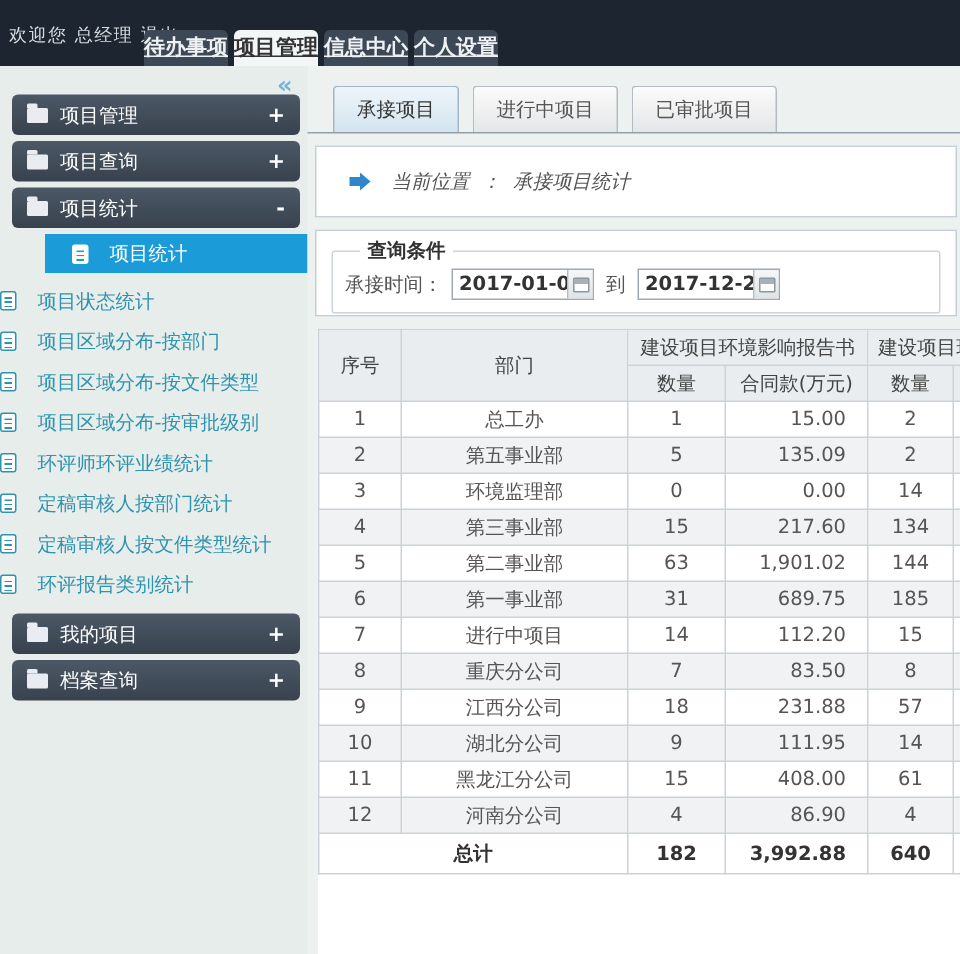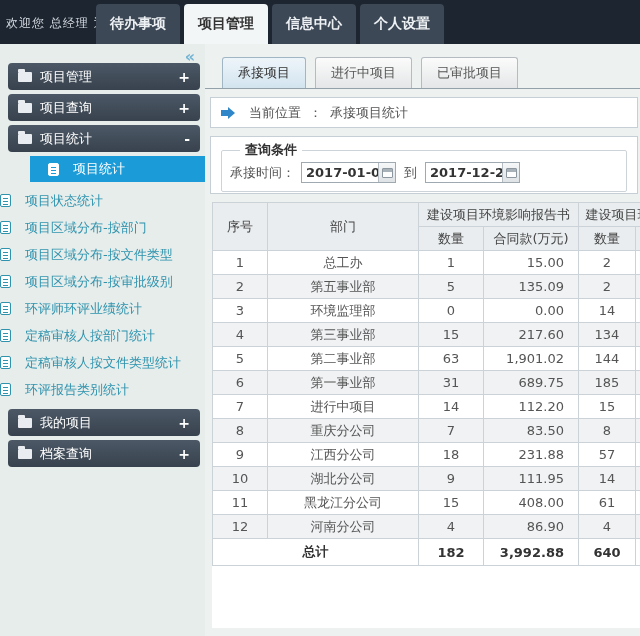--- a/index.html
+++ b/index.html
@@ -6,23 +6,23 @@
   html,body { width:640px; height:636px; overflow:hidden;
     font-family:"DejaVu Sans","Liberation Sans",sans-serif; }
   body { background:#e7edeb; position:relative; }
 
   
   .topbar { position:absolute; top:0; left:0; width:640px; height:44px;
     background:#1d2530; display:flex; align-items:flex-end; }
   .welcome { position:absolute; left:6px; top:15px; font-size:12px;
     color:#d6dbe1; letter-spacing:1px; white-space:nowrap; }
   .toptabs { position:absolute; left:96px; bottom:0; display:flex; gap:4px; }
-  .toptab { height:40px; padding:0 14px; display:flex; align-items:center;
+  .toptab { height:24px; padding:0 0; display:flex; align-items:center;
     background:#3c4856; color:#eef1f4; font-size:14px; font-weight:bold;
-    border-radius:4px 4px 0 0; cursor:pointer; white-space:nowrap; }
+    border-radius:4px 4px 0 0; cursor:pointer; white-space:nowrap;text-decoration:underline; }
   .toptab.active { background:#f3f6f7; color:#333; }
 
   
   .sidebar { position:absolute; left:0; top:44px; width:205px; height:592px;
     background:#e7edeb; }
   .collapse { position:absolute; right:10px; top:3px; color:#74b4d4;
     font-size:16px; font-weight:bold; cursor:pointer; }
   .menu { padding-top:19px; }
   .msec { height:27px; margin:0 5px 4px 8px; border-radius:4px;
     background:linear-gradient(#4c5866,#38424e); color:#fff; font-size:13px;
@@ -55,21 +55,21 @@
   .tabstrip { height:45px; border-bottom:1px solid #93a1ab;
     padding:13px 0 0 17px; display:flex; gap:9px; }
   .striptab { height:31px; padding:0 15px; display:flex; align-items:center;
     font-size:13px; color:#555; background:linear-gradient(#fbfbfb,#e4e6e7);
     border:1px solid #b4bcc2; border-bottom:none; border-radius:3px 3px 0 0;
     cursor:pointer; white-space:nowrap; }
   .striptab.active { background:linear-gradient(#eef5fa,#d3e4ef);
     border-color:#a0b6c5; color:#333; }
 
   .panel { margin:8px 2px 0 5px; background:#fff; border:1px solid #c6cfd5; }
-  .crumb { height:31px; display:flex; align-items:center; padding:0 10px; }
+  .crumb { height:48px; display:flex; align-items:center; padding:0 22px;font-style:italic; }
   .arrow { display:flex; align-items:center; margin-right:14px; flex:none; }
   .arrow .bar { width:7px; height:6px; background:#2f86c9; }
   .arrow .tri { width:0; height:0; border-left:7px solid #2f86c9;
     border-top:6px solid transparent; border-bottom:6px solid transparent; }
   .crumb .ctext { font-size:13px; color:#555; white-space:nowrap; }
   .crumb .sep { margin:0 8px; }
 
   .query { height:58px; padding:4px 10px 4px 10px; }
   .query fieldset { border:1px solid #cdd4d9; border-radius:2px;
     padding:3px 8px 8px 8px; }

